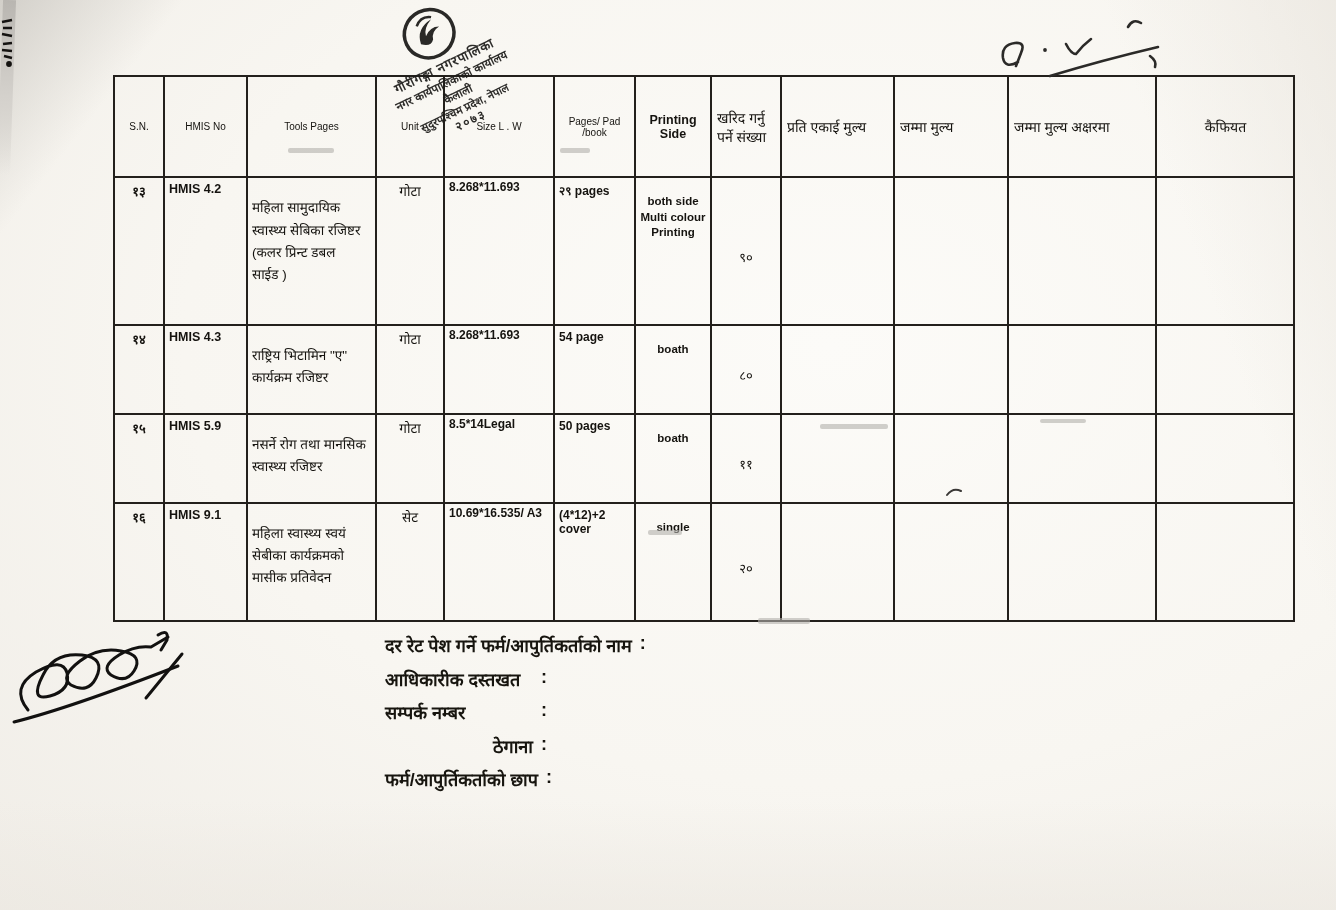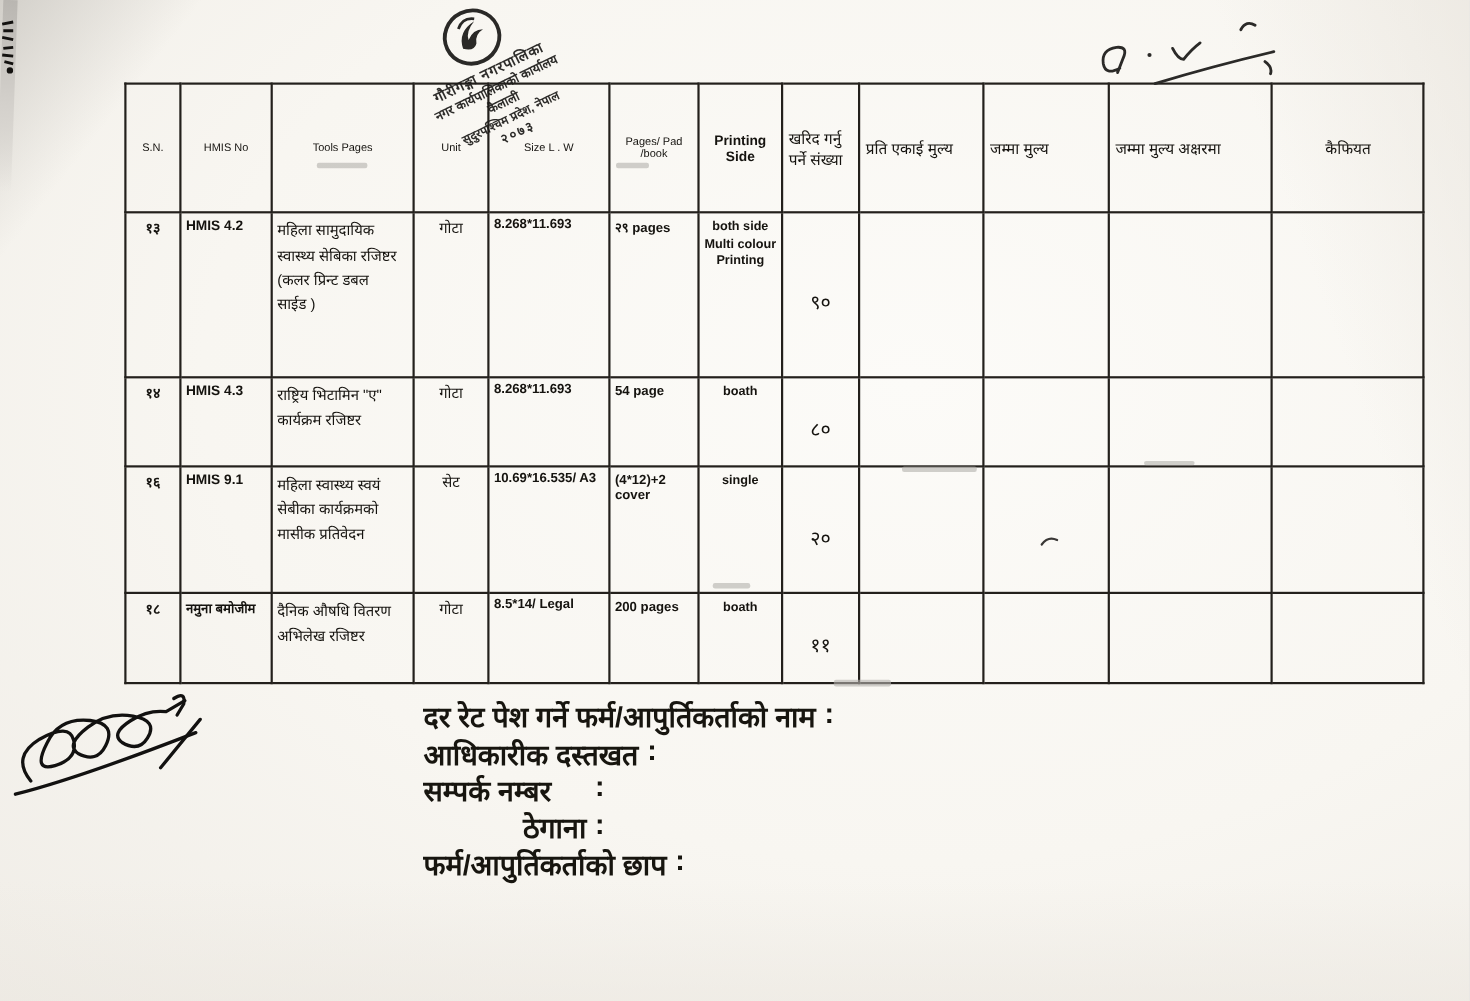--- a/index.html
+++ b/index.html
@@ -45,26 +45,26 @@
   }
   .sheet th { font-size: 10px; vertical-align: middle; text-align: center; }
   .sheet th.dev  { font-size: 14px; text-align: left; padding-left: 5px; }
   .sheet th.ctr  { text-align: center; }
   .sheet th.small{ font-size: 12.5px; font-weight: bold; }
 
   .pre { white-space: pre-line; }
 
   td.sn   { text-align: center; font-size: 13px; font-weight: bold; padding-top: 4px; }
   td.hmis { font-size: 12.5px; font-weight: bold; padding-top: 4px; }
-  td.name { font-size: 13.5px; line-height: 1.65; padding-top: 5px; }
+  td.name { font-size: 13.5px; line-height: 1.65; padding-top: 19px; }
   td.unit { text-align: center; font-size: 13.5px; padding-top: 4px; }
   td.size { font-size: 12px; font-weight: bold; }
   td.pages{ font-size: 12px; font-weight: bold; padding-top: 4px; }
-  td.ps   { text-align: center; font-size: 11.5px; font-weight: bold; line-height: 1.35; padding-top: 5px; }
-  td.qty  { text-align: center; vertical-align: middle; font-size: 18px; padding-top: 14px; }
+  td.ps   { text-align: center; font-size: 11.5px; font-weight: bold; line-height: 1.35; padding-top: 16px; }
+  td.qty  { text-align: center; vertical-align: middle; font-size: 13px; padding-top: 14px; }
   td.blank{ }
 
   
   .stamp {
     position: absolute; left: 338px; top: 2px; width: 215px;
     transform: rotate(-26deg);
     color: #1d1c1a;
     text-align: center;
     z-index: 6;
     opacity: .93;
@@ -75,21 +75,21 @@
   .stamp .s1 { font-size: 13px; letter-spacing: 1px; }
   .stamp .s2 { font-size: 11.5px; }
   .stamp .s3 { font-size: 11.5px; }
   .stamp .s4 { font-size: 11px; }
   .stamp .s5 { font-size: 12px; letter-spacing: 2px; }
 
   
   .footer {
     position: absolute; left: 385px; top: 633px;
     color: #17150f;
-    font-size: 26px; font-weight: bold;
+    font-size: 18px; font-weight: bold;
   }
   .f-line { display: flex; height: 33.5px; align-items: flex-start; }
   .f-label { white-space: nowrap; }
   .f-colon { padding-left: 8px; }
   .f-line:nth-child(2) .f-label { min-width: 148px; }
   .f-line:nth-child(3) .f-label { min-width: 148px; }
   .f-line:nth-child(4) .f-label { min-width: 148px; text-align: right; }
 
   
   .handmark { position: absolute; left: 978px; top: 10px; }
@@ -176,54 +176,54 @@
       <td class="size">8.268*11.693</td>
       <td class="pages">54 page</td>
       <td class="ps">boath</td>
       <td class="qty">८०</td>
       <td class="blank"></td>
       <td class="blank"></td>
       <td class="blank"></td>
       <td class="blank"></td>
     </tr>
 
+    <tr style="height:65px">
+      <td class="sn">१५</td>
+      <td class="hmis">HMIS 5.9</td>
+      <td class="name pre">नसर्ने रोग तथा मानसिक
+स्वास्थ्य रजिष्टर</td>
+      <td class="unit">गोटा</td>
+      <td class="size">8.5*14Legal</td>
+      <td class="pages">50 pages</td>
+      <td class="ps">boath</td>
+      <td class="qty">११</td>
+      <td class="blank"></td>
+      <td class="blank"></td>
+      <td class="blank"></td>
+      <td class="blank"></td>
+    </tr>
 
     <tr style="height:66px">
       <td class="sn">१६</td>
       <td class="hmis">HMIS 9.1</td>
       <td class="name pre">महिला स्वास्थ्य स्वयं
 सेबीका कार्यक्रमको
 मासीक प्रतिवेदन</td>
       <td class="unit">सेट</td>
       <td class="size">10.69*16.535/ A3</td>
       <td class="pages">(4*12)+2 cover</td>
       <td class="ps">single</td>
       <td class="qty">२०</td>
       <td class="blank"></td>
       <td class="blank"></td>
       <td class="blank"></td>
       <td class="blank"></td>
     </tr>
 
 
-    <tr style="height:45px">
-      <td class="sn">१८</td>
-      <td class="hmis" style="font-size:12px">नमुना बमोजीम</td>
-      <td class="name pre">दैनिक औषधि वितरण
-अभिलेख रजिष्टर</td>
-      <td class="unit">गोटा</td>
-      <td class="size">8.5*14/ Legal</td>
-      <td class="pages">200 pages</td>
-      <td class="ps">boath</td>
-      <td class="qty">११</td>
-      <td class="blank"></td>
-      <td class="blank"></td>
-      <td class="blank"></td>
-      <td class="blank"></td>
-    </tr>
 
   </tbody>
     </table>
 
   <div class="stamp">
     <svg class="emblem" width="64" height="58" viewBox="0 0 64 58">
       <ellipse cx="32" cy="28" rx="25" ry="24" fill="none" stroke="#1b1a18" stroke-width="3.5"></ellipse>
       <path d="M20 34 q2 -16 20 -18 q-11 5 -12 13 q8 -7 16 -3 q-9 1 -11 9 q-5 6 -13 -1 z" fill="#1b1a18"></path>
       <path d="M24 16 q8 -8 17 -2" fill="none" stroke="#1b1a18" stroke-width="2.5"></path>
     </svg>

